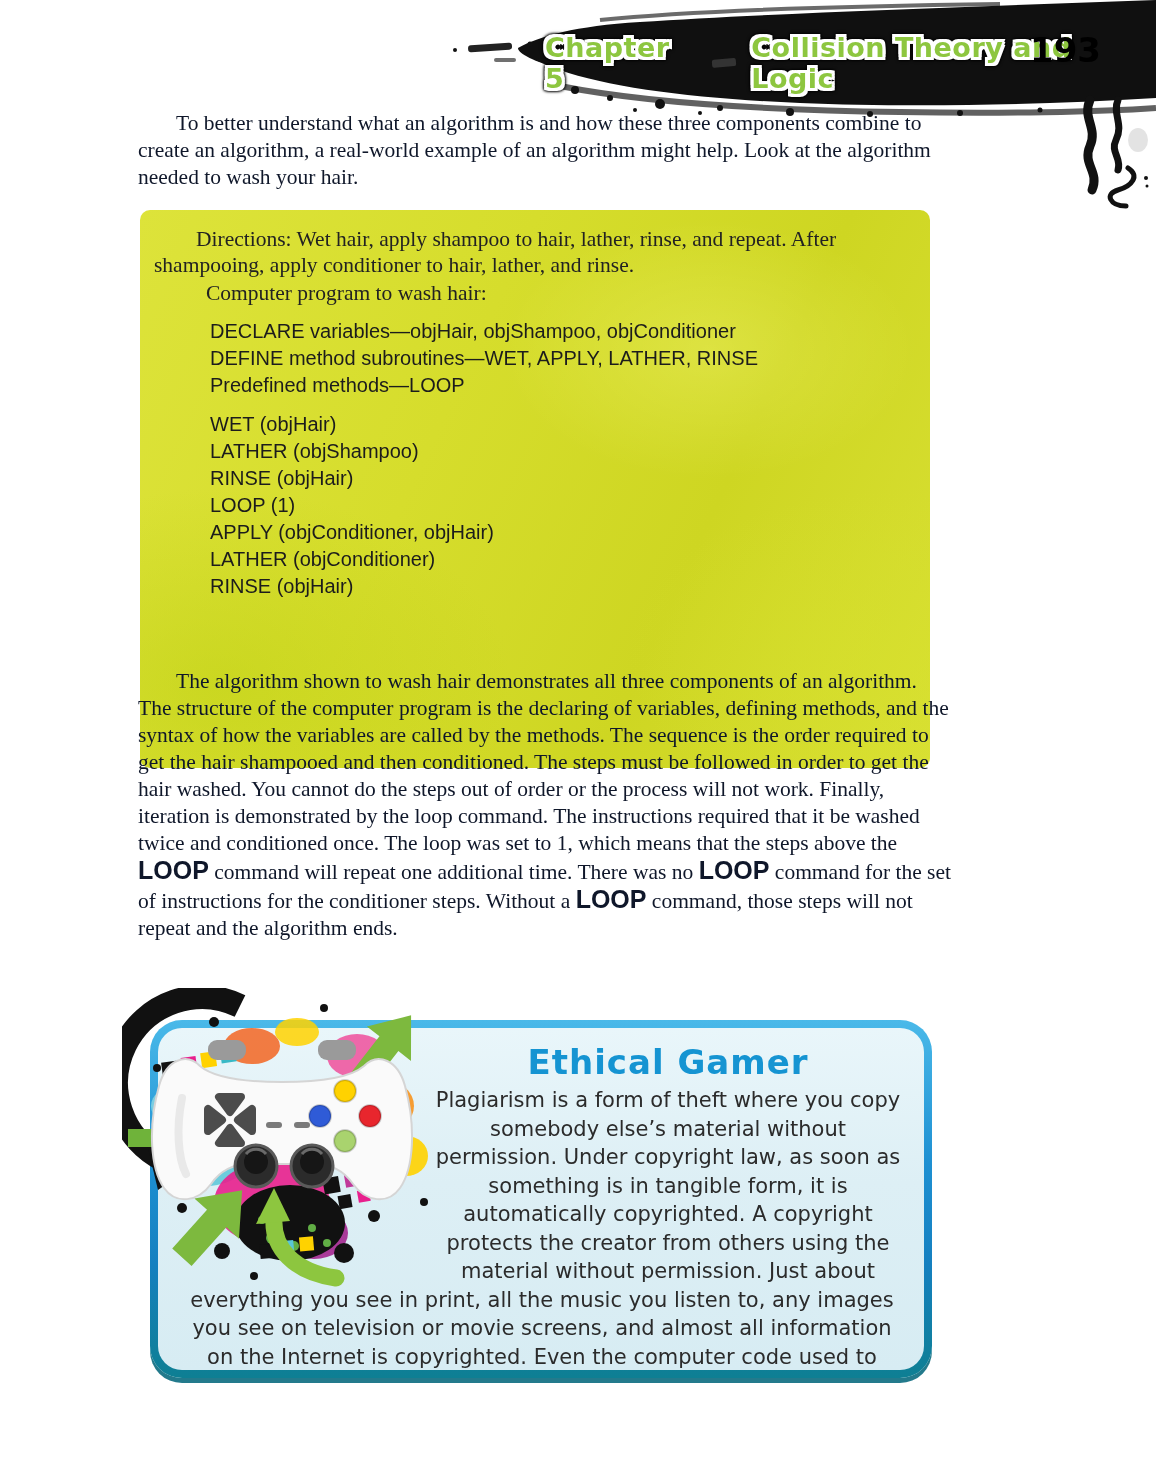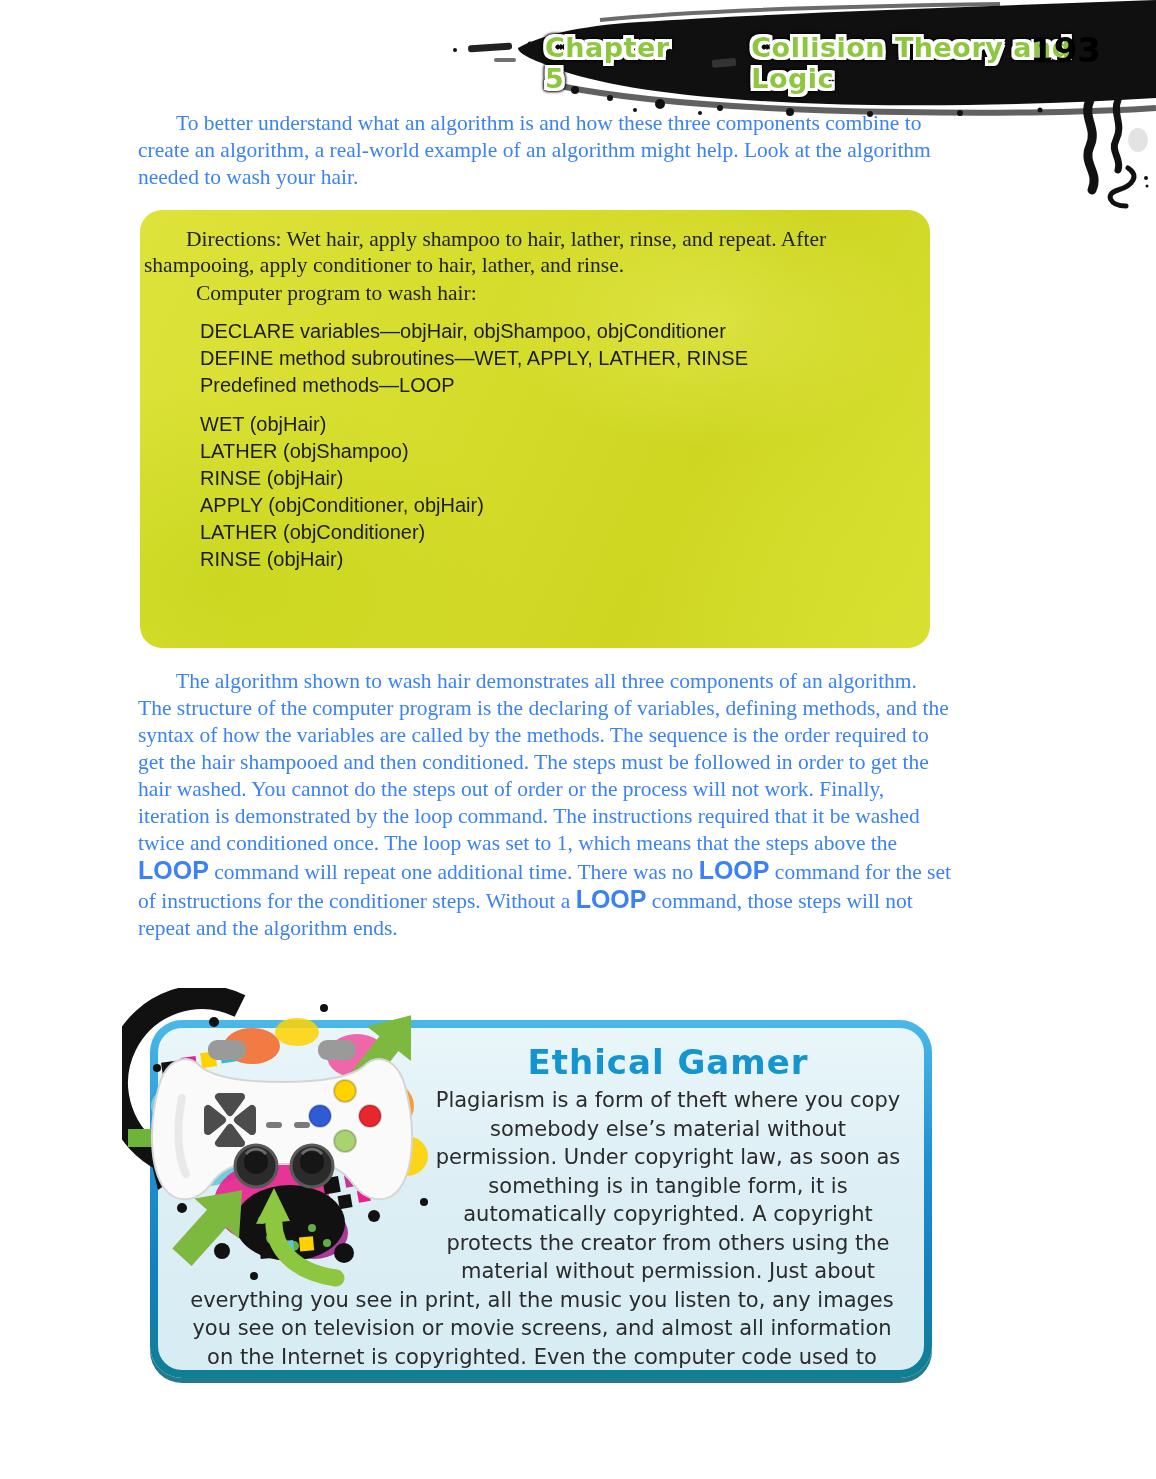--- a/index.html
+++ b/index.html
@@ -24,31 +24,31 @@
   }
   .badge-dash { width:24px; height:8px; background:#3a3a3a; transform:rotate(-5deg); border-radius:2px; opacity:.85; }
   .page-number {
     position:absolute; left:1030px; top:30px; z-index:3;
     font-family:"DejaVu Sans", sans-serif; font-weight:bold; font-size:34px; color:#000000;
   }
 
   
   .body-para {
     position:absolute; left:138px; width:815px; margin:0;
-    font-size:21.5px; line-height:27px; color:#3b82f6;
+    font-size:21.5px; line-height:27px; color:#0f172a;
   }
   .intro { top:110px; text-indent:38px; }
   .middle { top:668px; }
   .middle .lead-indent { display:inline-block; width:38px; }
   .kw { font-family:"Liberation Sans", sans-serif; font-weight:bold; font-size:25px; }
 
   
   .algo-box {
-    position:absolute; left:140px; top:210px; width:790px; height:438px;
-    border-radius:22px; box-sizing:border-box; padding:16px 20px 0 4px;
+    position:absolute; left:140px; top:210px; width:790px; height:558px;
+    border-radius:10px; box-sizing:border-box; padding:16px 20px 0 14px;
     background:
       radial-gradient(ellipse 320px 200px at 72% 25%, rgba(255,255,140,0.28), transparent 65%),
       radial-gradient(ellipse 420px 280px at 10% 85%, rgba(186,206,14,0.45), transparent 70%),
       radial-gradient(ellipse 380px 240px at 95% 80%, rgba(214,224,44,0.5), transparent 70%),
       linear-gradient(115deg, #dde33a 0%, #d6dd2c 38%, #ced622 68%, #d9e034 100%);
   }
   .algo-directions { margin:0; font-size:21.5px; line-height:26px; color:#222; text-indent:42px; }
   .algo-heading { margin:2px 0 0 0; font-size:21.5px; line-height:26px; color:#222; text-indent:52px; }
   .code-block { margin:12px 0 0 56px; font-family:"Liberation Sans", sans-serif; font-size:20px; line-height:27px; color:#1c1c1c; }
   .code-block.prog { }
@@ -127,20 +127,21 @@
     <p class="algo-heading">Computer program to wash hair:</p>
     <div class="code-block">
       <div class="code-line">DECLARE variables—objHair, objShampoo, objConditioner</div>
       <div class="code-line">DEFINE method subroutines—WET, APPLY, LATHER, RINSE</div>
       <div class="code-line">Predefined methods—LOOP</div>
     </div>
     <div class="code-block prog">
       <div class="code-line">WET (objHair)</div>
       <div class="code-line">LATHER (objShampoo)</div>
       <div class="code-line">RINSE (objHair)</div>
+      <div class="code-line">LOOP (1)</div>
       <div class="code-line">APPLY (objConditioner, objHair)</div>
       <div class="code-line">LATHER (objConditioner)</div>
       <div class="code-line">RINSE (objHair)</div>
     </div>
   </div>
 
   <p class="body-para middle"><span class="lead-indent"></span><span>The algorithm shown to wash hair demonstrates all three components of an algorithm. The structure of the computer program is the declaring of variables, defining methods, and the syntax of how the variables are called by the methods. The sequence is the order required to get the hair shampooed and then conditioned. The steps must be followed in order to get the hair washed. You cannot do the steps out of order or the process will not work. Finally, iteration is demonstrated by the loop command. The instructions required that it be washed twice and conditioned once. The loop was set to 1, which means that the steps above the </span><span class="kw">LOOP</span><span> command will repeat one additional time. There was no </span><span class="kw">LOOP</span><span> command for the set of instructions for the conditioner steps. Without a </span><span class="kw">LOOP</span><span> command, those steps will not repeat and the algorithm ends.</span></p>
 
   <div class="eg-wrapper">
     <div class="eg-inner">

